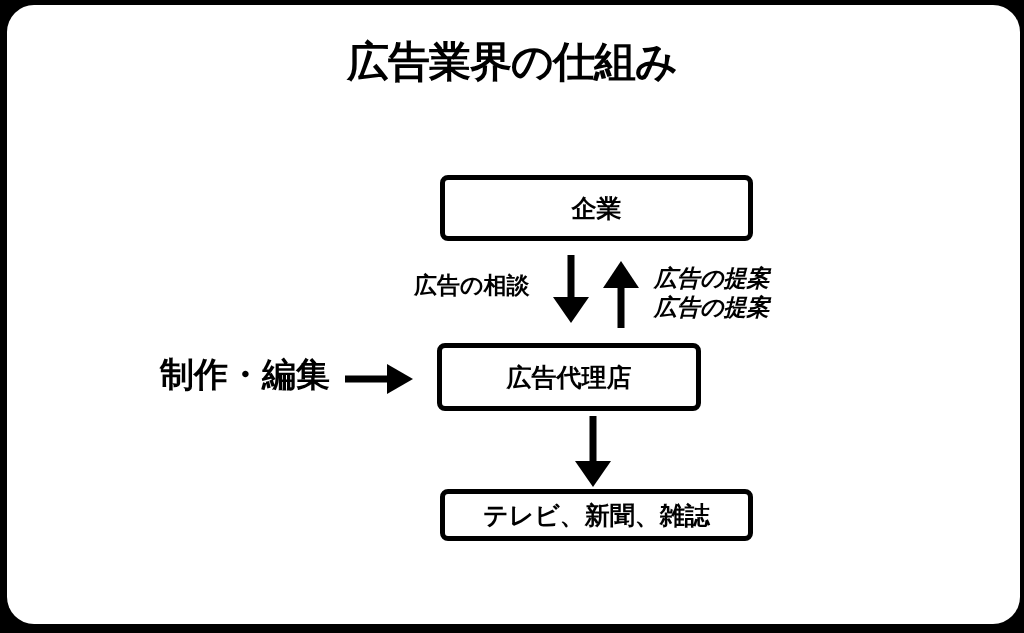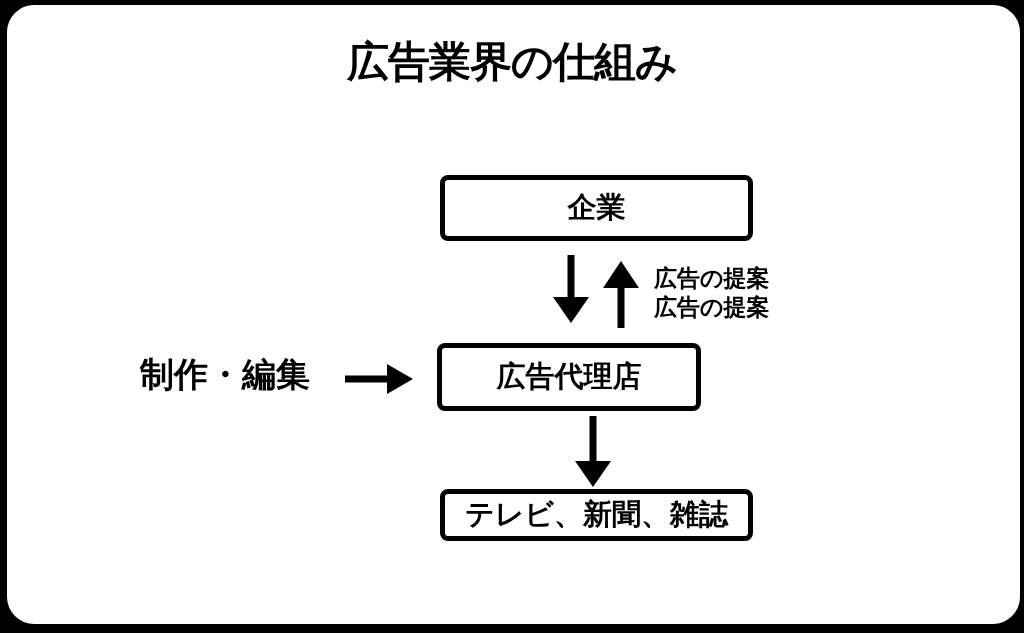--- a/index.html
+++ b/index.html
@@ -39,36 +39,36 @@
   }
   .node {
     position: absolute;
     box-sizing: border-box;
     background: #ffffff;
     border: 5px solid #000000;
     border-radius: 8px;
     display: flex;
     align-items: center;
     justify-content: center;
-    font-size: 29px;
+    font-size: 25px;
     font-weight: 700;
   }
   .node-company { left: 440px; top: 175px; width: 313px; height: 66px; }
   .node-agency  { left: 437px; top: 343px; width: 264px; height: 68px; }
   .node-media   { left: 440px; top: 489px; width: 313px; height: 52px; }
   .edge-label {
     position: absolute;
     font-weight: 700;
     font-size: 23px;
     line-height: 29px;
     white-space: nowrap;
   }
   .label-consult    { left: 414px; top: 271px; }
-  .label-proposal   { left: 654px; top: 264px; }
-  .label-production { left: 140px; top: 355px; font-size: 34px; line-height: 38px; }
+  .label-proposal   { left: 654px; top: 264px; font-style: italic; }
+  .label-production { left: 160px; top: 355px; font-size: 34px; line-height: 38px; }
   .arrow {
     position: absolute;
     display: block;
   }
   .arrow-down-1 { left: 549px; top: 253px; }
   .arrow-up-1   { left: 599px; top: 257px; }
   .arrow-down-2 { left: 571px; top: 414px; }
   .arrow-right-1{ left: 341px; top: 360px; }
   .arrow svg { display: block; }
   .arrow path, .arrow rect, .arrow polygon { fill: #000000; }
@@ -92,20 +92,21 @@
     </svg>
   </span>
 
   <span class="arrow arrow-up-1">
     <svg width="44" height="74" viewBox="0 0 44 74" xmlns="http://www.w3.org/2000/svg">
       <polygon points="22,4 40,31 4,31"></polygon>
       <rect x="18.5" y="29" width="7" height="42"></rect>
     </svg>
   </span>
 
+  <div class="edge-label label-consult">広告の相談</div>
 
   <div class="edge-label label-proposal">
     <div>広告の提案</div>
     <div>広告の提案</div>
   </div>
 
   <div class="edge-label label-production">制作・編集</div>
   <span class="arrow arrow-right-1">
     <svg width="76" height="40" viewBox="0 0 76 40" xmlns="http://www.w3.org/2000/svg">
       <rect x="4" y="15.5" width="44" height="7"></rect>

